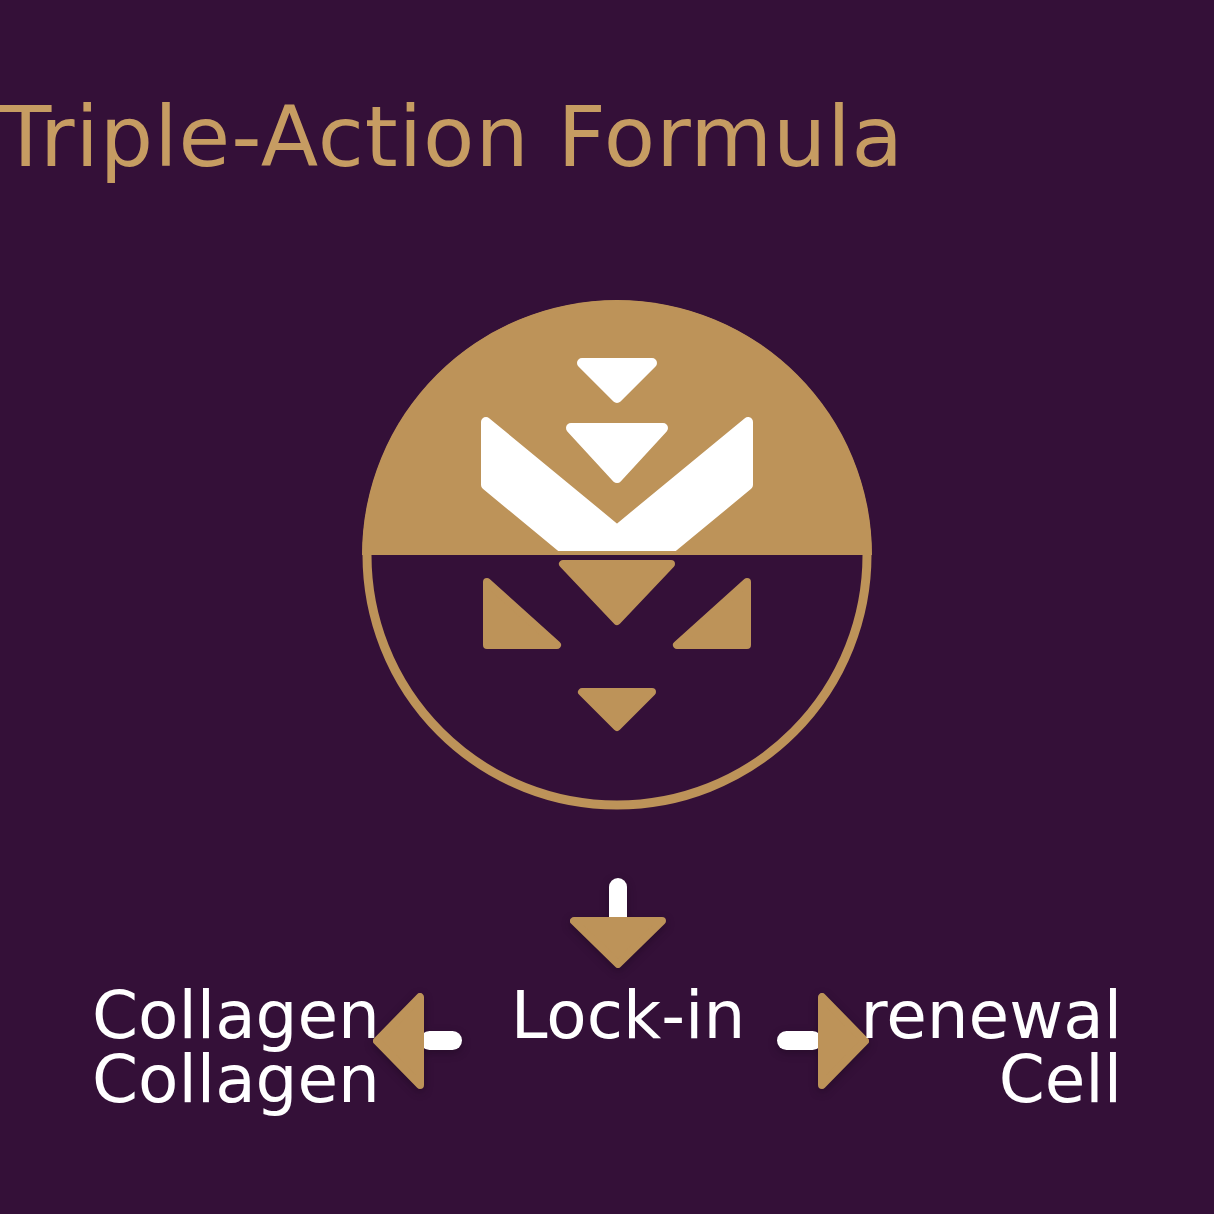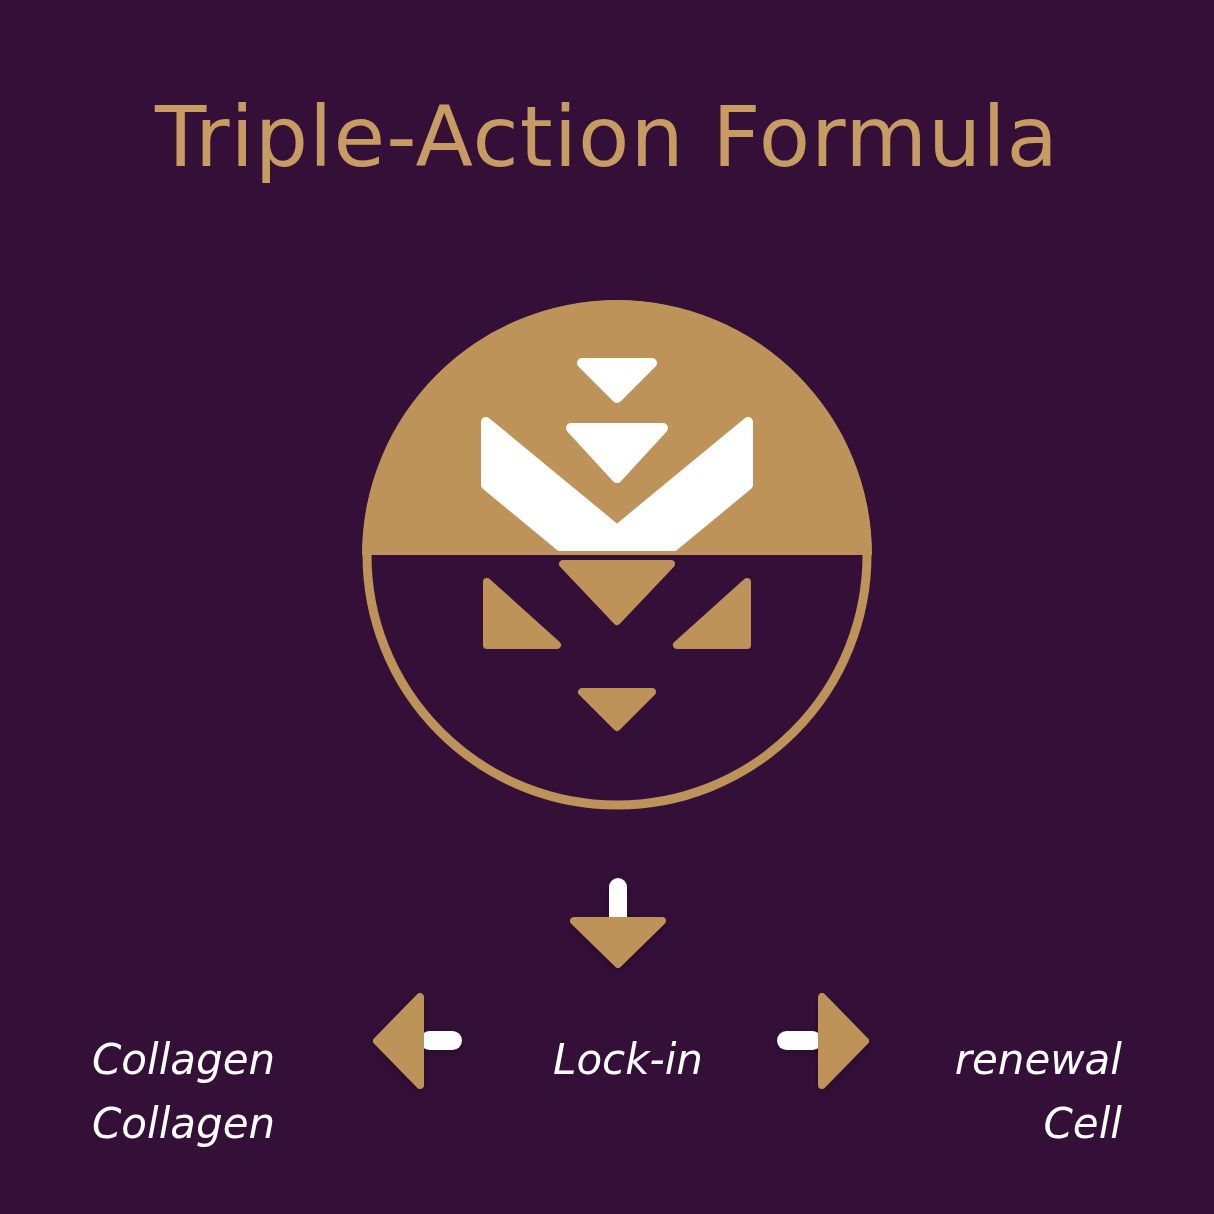--- a/index.html
+++ b/index.html
@@ -12,44 +12,42 @@
   .canvas{
     position:relative;
     width:1214px;height:1214px;
     background:var(--bg);
     overflow:hidden;
     font-family:"DejaVu Sans","Liberation Sans",sans-serif;
   }
   .heading{
     position:absolute;left:0;right:0;top:88px;
     margin:0;
-    text-align:center;
     font-size:84px;
     font-weight:500;
     letter-spacing:1px;
     color:var(--gold-heading);
   }
   .emblem{position:absolute;left:357px;top:295px;}
   .down-arrow{position:absolute;left:564px;top:870px;}
   .side-arrow-left{position:absolute;left:345px;top:985px;}
   .side-arrow-right{position:absolute;left:745px;top:985px;}
   .arrow-svg{filter:drop-shadow(0 3px 4px rgba(15,4,18,.35));}
   .gold-shape{fill:var(--gold,#bd9359);stroke:var(--gold,#bd9359);stroke-linejoin:round;}
   .white-shape{fill:var(--white,#fff);stroke:var(--white,#fff);stroke-linejoin:round;}
   .white-fill{fill:var(--white,#fff);}
   .ring{fill:none;stroke:var(--gold,#bd9359);stroke-width:9;}
   .gold-fill-only{fill:var(--gold,#bd9359);}
   .label{
-    position:absolute;top:1028px;
-    font-size:42px;
+    position:absolute;top:984px;
+    font-size:66px;
     font-weight:500;
     line-height:64px;
     color:var(--white,#fff);
     white-space:nowrap;
-    font-style:italic;
   }
   .label span{display:block;}
   .label-left{left:92px;text-align:left;}
   .label-center{left:628px;transform:translateX(-50%);text-align:left;}
   .label-right{right:92px;text-align:right;}
 </style>
 </head>
 <body>
 
 <div class="canvas">

